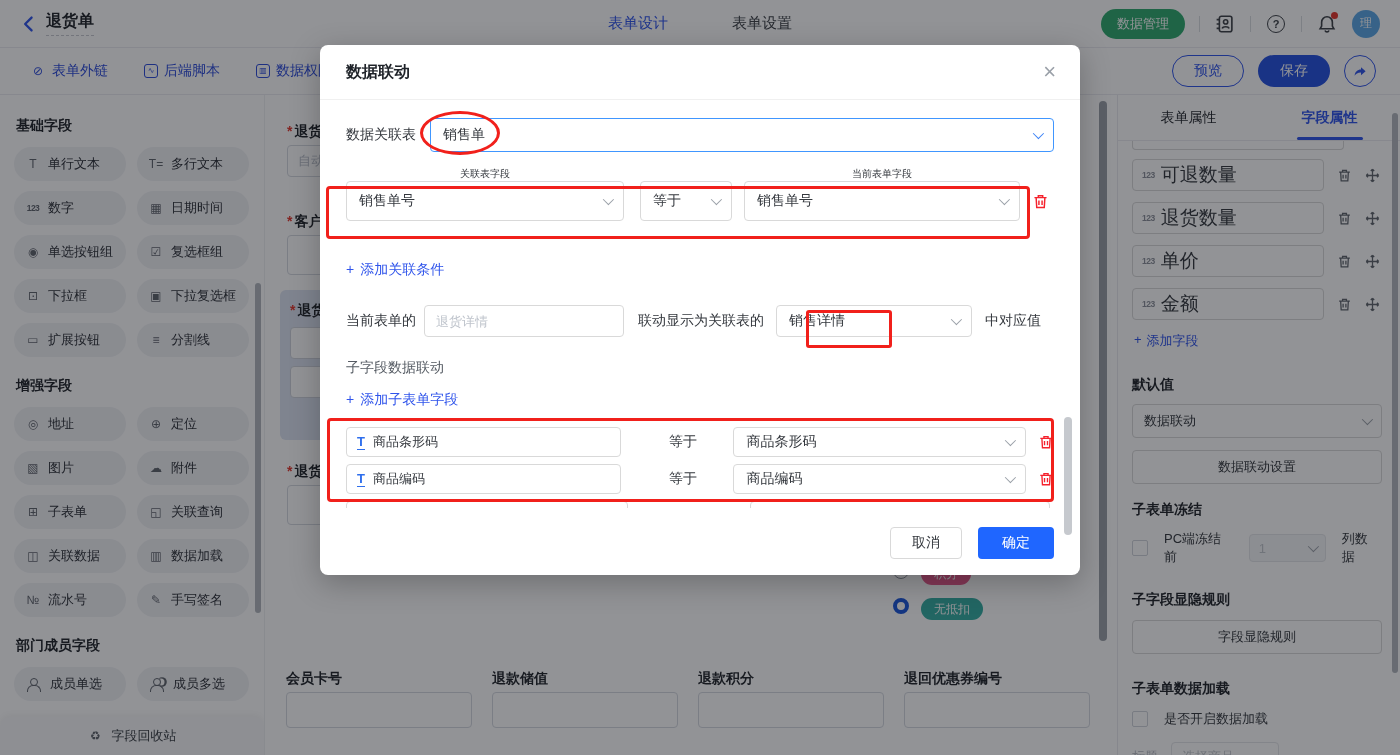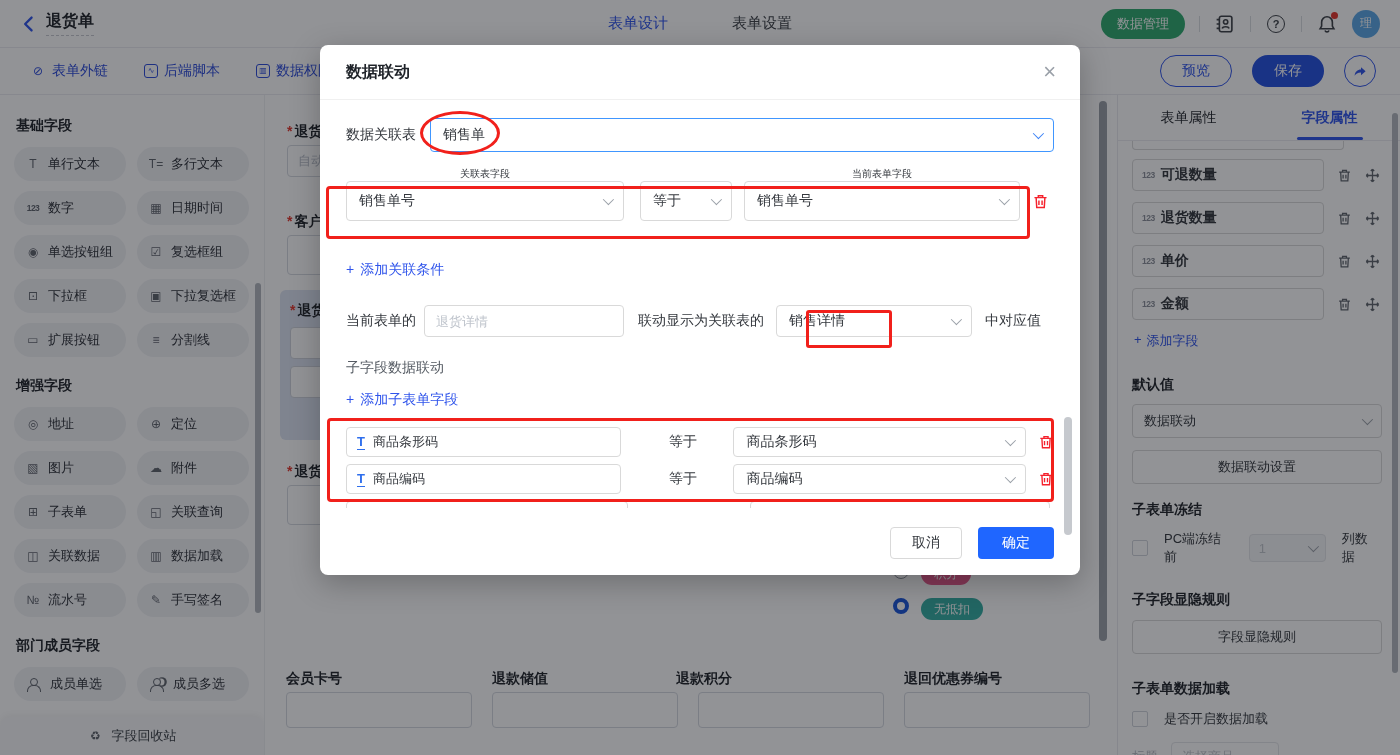--- a/index.html
+++ b/index.html
@@ -21,21 +21,21 @@
   .help-circ { width:18px; height:18px; border:1.5px solid #3c4046; border-radius:50%; display:flex; align-items:center; justify-content:center; font-size:11px; font-weight:700; }
   .bell-dot { position:absolute; top:-1px; right:0; width:7px; height:7px; background:#e3362c; border-radius:50%; }
   .avatar { width:28px; height:28px; border-radius:50%; background:#5aa7e6; color:#fff; font-size:12px; display:flex; align-items:center; justify-content:center; }
 
   
   .toolbar { height:47px; display:flex; align-items:center; background:#fff; border-bottom:1px solid #ececf0; padding:0 24px 0 30px; }
   .tool-links { display:flex; gap:36px; }
   .tool-link { display:flex; align-items:center; gap:6px; color:#2c4bdb; font-size:14px; cursor:pointer; }
   .tool-link .pi { color:#2c4bdb; }
   .boxic { width:14px; height:14px; border:1.2px solid currentColor; border-radius:3px; font-size:8px; line-height:12px; text-align:center; }
-  .tool-right { margin-left:auto; display:flex; gap:20px; }
+  .tool-right { margin-left:auto; display:flex; gap:14px; }
   .btn-preview { width:72px; height:32px; border:1px solid #2f54eb; color:#2f54eb; border-radius:16px; background:#fff; font-size:14px; display:flex; align-items:center; justify-content:center; }
   .btn-save { width:72px; height:32px; background:#2450e0; color:#fff; border-radius:16px; font-size:14px; display:flex; align-items:center; justify-content:center; border:none; }
   .btn-share { width:32px; height:32px; border-radius:50%; border:1px solid #2f54eb; color:#2f54eb; background:#fff; display:flex; align-items:center; justify-content:center; }
 
   
   .main { display:flex; height:660px; }
 
   
   .sidebar { width:265px; background:#fff; border-right:1px solid #eef0f2; padding:14px 0 0 14px; position:relative; overflow:hidden; }
   .side-h { font-size:14px; font-weight:700; color:#1f2329; margin:8px 0 12px 2px; }
@@ -68,21 +68,21 @@
   .panel { width:283px; background:#fff; border-left:1px solid #e9eaee; position:relative; overflow:hidden; }
   .p-tabs { height:46px; display:flex; border-bottom:1px solid #ececf0; }
   .p-tab { flex:1; display:flex; align-items:center; justify-content:center; font-size:14px; color:#1f2329; position:relative; cursor:pointer; }
   .p-tab.active { color:#2f54eb; font-weight:600; }
   .p-tab.active::after { content:""; position:absolute; bottom:0; left:50%; transform:translateX(-50%); width:66px; height:3px; background:#2f54eb; border-radius:2px; }
   .p-body { padding:0 20px 0 14px; }
   .partial-box { width:212px; height:9px; border:1px solid #d9d9d9; border-top:none; border-radius:0 0 4px 4px; margin-bottom:9px; }
   .f-row { display:flex; align-items:center; margin-bottom:11px; }
   .f-box { width:212px; height:32px; border:1px solid #d9d9d9; border-radius:4px; display:flex; align-items:center; padding:0 9px; gap:6px; background:#fff; }
   .f-num { font-size:8.5px; font-weight:700; color:#8a8f99; letter-spacing:-0.5px; }
-  .f-label { font-size:14px; color:#33373d;font-weight:bold; }
+  .f-label { font-size:19px; color:#33373d; }
   .g-ic { color:#5f646c; margin-left:13px; flex:none; cursor:pointer; }
   .add-link { color:#2f54eb; font-size:13px; margin:1px 0 0 2px; display:inline-flex; gap:5px; cursor:pointer; }
   .p-h { font-size:14px; font-weight:700; color:#1f2329; }
   .p-select { width:250px; height:34px; border:1px solid #d9d9d9; border-radius:4px; display:flex; align-items:center; padding:0 11px; font-size:13px; color:#33373d; justify-content:space-between; background:#fff; cursor:pointer; }
   .p-btn { width:250px; height:34px; border:1px solid #d9d9d9; border-radius:4px; background:#fff; font-size:13px; color:#33373d; display:flex; align-items:center; justify-content:center; cursor:pointer; }
   .chk-row { display:flex; align-items:center; gap:16px; font-size:13px; color:#33373d; }
   .cbx { width:16px; height:16px; border:1px solid #cfd3da; border-radius:2px; background:#fff; flex:none; cursor:pointer; }
   .mini-select { width:78px; height:28px; background:#f5f6f8; border:1px solid #e3e5e9; border-radius:4px; display:flex; align-items:center; justify-content:space-between; padding:0 9px; color:#c2c6cc; font-size:13px; }
   .dim-label { color:#b6bac2; font-size:13px; }
   .dim-input { width:108px; height:30px; border:1px solid #e3e5e9; border-radius:4px; display:flex; align-items:center; padding:0 10px; color:#c2c6cc; font-size:13px; background:#fff; }
@@ -338,21 +338,21 @@
     </div>
     <div class="radio-row" style="left:628px; top:503px;">
       <span class="radio on"></span>
       <span class="opt-pill" style="background:#33ada2;">无抵扣</span>
     </div>
 
     <div class="c-label" style="left:21px; top:575px;">会员卡号</div>
     <div class="c-input" style="left:21px; top:597px; width:186px; height:36px;"></div>
     <div class="c-label" style="left:227px; top:575px;">退款储值</div>
     <div class="c-input" style="left:227px; top:597px; width:186px; height:36px;"></div>
-    <div class="c-label" style="left:411px; top:575px;">退款积分</div>
+    <div class="c-label" style="left:433px; top:575px;">退款积分</div>
     <div class="c-input" style="left:433px; top:597px; width:186px; height:36px;"></div>
     <div class="c-label" style="left:639px; top:575px;">退回优惠券编号</div>
     <div class="c-input" style="left:639px; top:597px; width:186px; height:36px;"></div>
 
     <div class="canvas-scroll"></div>
   </div>
 
   <div class="panel">
     <div class="p-tabs">
       <span class="p-tab">表单属性</span>

